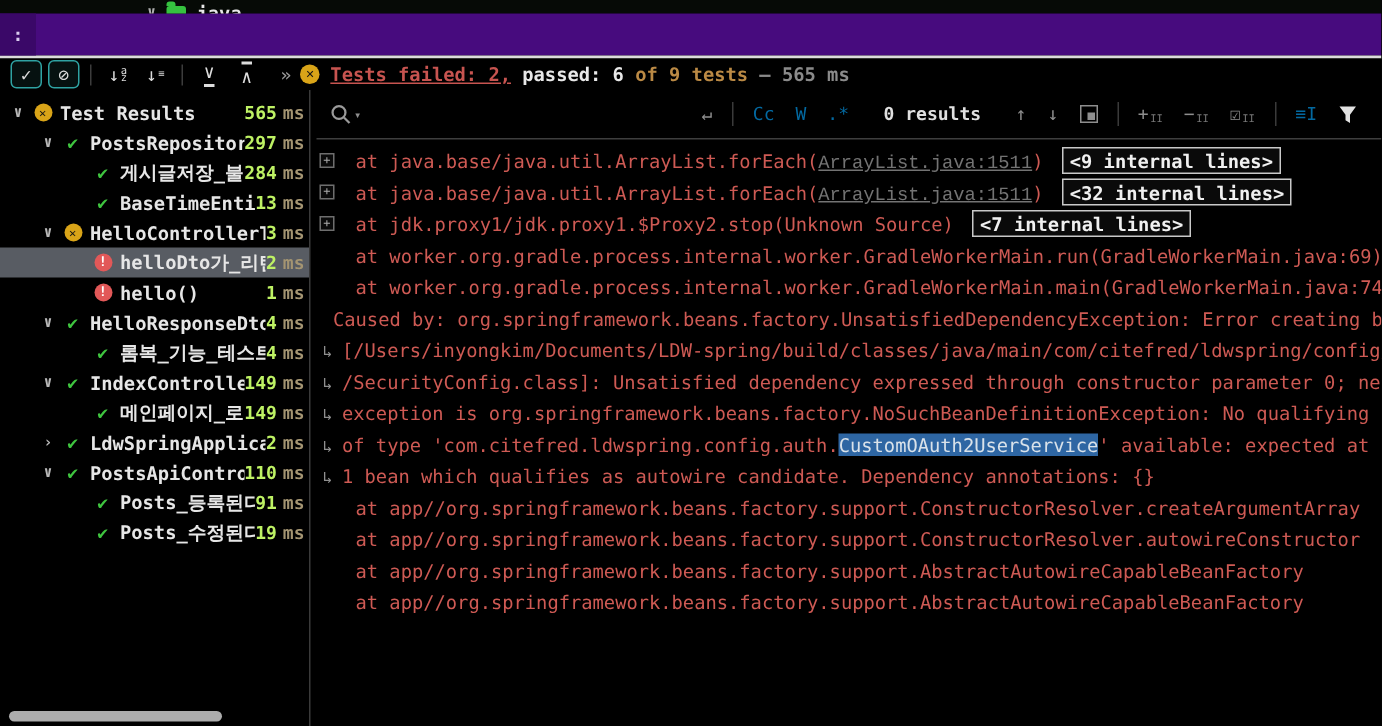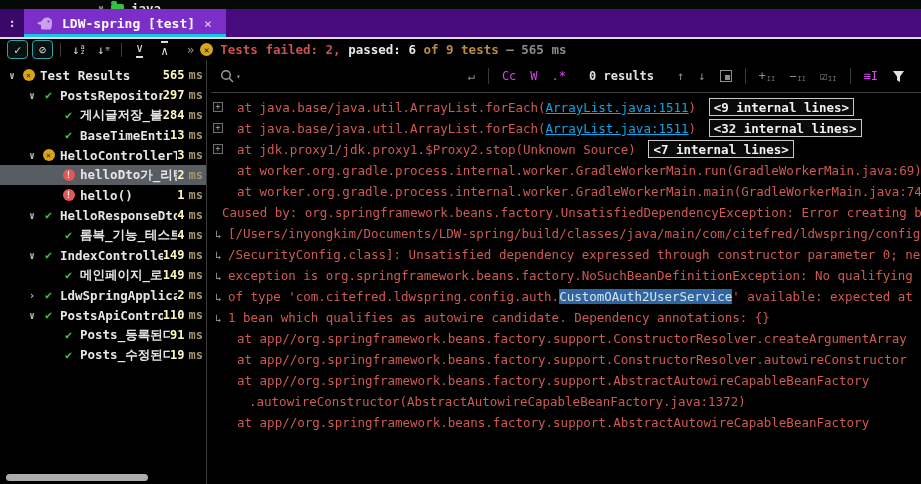--- a/index.html
+++ b/index.html
@@ -55,51 +55,51 @@
   .trow.sel { background:#585C63; }
   .chev { flex:0 0 16px; text-align:center; color:#B9B9B9; font-size:10px; }
   .ticon { flex:0 0 17px; display:flex; justify-content:center; align-items:center; }
   .pass { color:#3FC43F; font-size:12px; font-weight:900; }
   .failc { width:12px; height:12px; border-radius:50%; background:#D9A418; color:#141414;
     font-size:8px; font-weight:700; display:flex; align-items:center; justify-content:center; }
   .errc { width:12px; height:12px; border-radius:50%; background:#E25858; color:#FFFFFF;
     font-size:9px; font-weight:700; display:flex; align-items:center; justify-content:center; }
   .tlabel { flex:1 1 auto; min-width:0; overflow:hidden; margin-left:3px; }
   .tdur { flex:0 0 auto; font-size:12px; font-weight:700; }
-  .tdur .num { color:#fef9c3; }
+  .tdur .num { color:#bef264; }
   .tdur .unit { color:#A59572; margin-left:4px; }
   .hscroll { position:absolute; left:6px; bottom:3px; width:142px; height:7px; border-radius:4px; background:#ACACAC; }
 
   
   .searchbar { height:33px; border-bottom:1px solid #3E3E3E; display:flex; align-items:center;
     padding:0 9px; color:#C6C6C6; flex:0 0 33px; }
   .mag { display:flex; align-items:center; gap:2px; margin-right:6px; }
   .mag svg { display:block; }
   .mag-caret { color:#8E8E8E; font-size:8px; }
   .sinput { flex:1 1 auto; height:20px; }
   .sic { margin:0 7px; color:#8E8E8E; font-size:12px; display:flex; align-items:center; }
-  .sic.white { color:#d946ef; }
+  .sic.white { color:#0369a1; }
   .sdiv { width:1px; height:16px; background:#3A3A3A; margin:0 6px; }
   .results { color:#E0E0E0; font-size:12px; font-weight:700; margin:0 16px; }
   .sq { width:12px; height:12px; border:1.5px solid #8E8E8E; position:relative; }
   .sq::after { content:""; position:absolute; right:1px; bottom:1px; width:5px; height:5px; background:#8E8E8E; }
   .subii { font-size:7px; color:#777; margin-left:1px; align-self:flex-end; }
   .funnel svg { display:block; }
 
   
   .output { flex:1 1 auto; overflow:hidden; padding-top:4px; position:relative; }
   .cline { height:21px; line-height:21px; white-space:nowrap; font-size:12.5px; position:relative; }
   .ind-c { padding-left:11px; }
   .ind-w { padding-left:4px; }
   .ind-at { padding-left:26px; }
   .ind-cont { padding-left:38px; }
   .fold { position:absolute; left:2px; top:5px; width:10px; height:10px; border:1px solid #6E6E6E;
     color:#ABABAB; font-size:8px; line-height:8px; text-align:center; background:#0A0A0A; }
   .tr { color:#CE5A54;margin-top:28px; }
-  .lk { color:#0ea5e9; text-decoration:underline; }
+  .lk { color:#737373; text-decoration:underline;font-family:Liberation Mono, monospace; }
   .lb { color:#4BA7D8; text-decoration:underline; }
   .fb { color:#F0F0F0; border:1px solid #C9C9C9; padding:0 4px; margin-left:5px; display:inline-block;
     height:18px; line-height:17px; font-weight:700; background:#0A0A0A; }
   .hl { background:#2E66A3; color:#D9E2EA; }
   .wa { color:#8F8F8F; font-size:11px; margin-left:2px; }
   .ws { color:#8F8F8F; font-size:11px; display:inline-block; width:13px; }
 </style>
 </head>
 <body>
 
@@ -108,29 +108,20 @@
   <div class="sliver">
     <div class="sliver-row">
       <span class="sliver-chev">∨</span>
       <span class="folder-ic"></span>
       <span>java</span>
     </div>
   </div>
 
   <div class="tabbar">
     <div class="drag">:</div>
-    <div class="tab">
-      <svg class="eleph" viewBox="0 0 17 13">
-        <path d="M15 5c0-3-2.5-4.5-5-4.5S5.5 2 5 4L1 5.5c-.6.3-.6 1.2 0 1.5L4 8v3c0 1 .8 1.6 1.7 1.6h7C14.5 12.6 15 9 15 5z" fill="#C9A1F0"></path>
-        <circle cx="11.5" cy="4.5" r="1.1" fill="#7C2FC8"></circle>
-      </svg>
-      <span class="tab-title">LDW-spring [test]</span>
-      <span class="tab-close">×</span>
-      <span class="tab-underline"></span>
-    </div>
   </div>
 
   <div class="sepline"></div>
 
   <div class="toolbar">
     <span style="display:flex;align-items:center;">
         <span class="tbtn boxed">
           <span>✓</span>
         </span>
         <span class="tbtn boxed">
@@ -154,21 +145,21 @@
         <span class="tbtn">
           <span class="bar-bottom">∨</span>
         </span>
         <span class="tbtn">
           <span class="bar-top">∧</span>
         </span>
       </span>
     <span class="more">»</span>
     <span class="status">
       <span class="cfail">✕</span>
-      <span><span style="color: rgb(199, 84, 80);">Tests failed: 2,</span><span style="color: rgb(232, 232, 232);"> passed: 6</span><span style="color: rgb(187, 138, 69);"> of 9 tests</span><span style="color: rgb(138, 138, 138);"> – 565 ms</span></span>
+      <span><span style="color: rgb(199, 84, 80); text-decoration: underline;">Tests failed: 2,</span><span style="color: rgb(232, 232, 232);"> passed: 6</span><span style="color: rgb(187, 138, 69);"> of 9 tests</span><span style="color: rgb(138, 138, 138);"> – 565 ms</span></span>
     </span>
   </div>
 
   <div class="main">
     <div class="tree">
       <div>
           <div class="trow" style="padding-left: 4px;">
             <span class="chev">∨</span>
             <span class="ticon">
               <span class="failc">✕</span>
@@ -334,19 +325,18 @@
           <div class="cline ind-at"><span class="tr">at worker.org.gradle.process.internal.worker.GradleWorkerMain.main(GradleWorkerMain.java:74)</span></div>
           <div class="cline ind-c"><span class="tr">Caused by: org.springframework.beans.factory.UnsatisfiedDependencyException: Error creating bean</span></div>
           <div class="cline ind-w"><span class="ws">↳</span><span class="tr">[/Users/inyongkim/Documents/LDW-spring/build/classes/java/main/com/citefred/ldwspring/config/auth</span></div>
           <div class="cline ind-w"><span class="ws">↳</span><span class="tr">/SecurityConfig.class]: Unsatisfied dependency expressed through constructor parameter 0; nested</span></div>
           <div class="cline ind-w"><span class="ws">↳</span><span class="tr">exception is org.springframework.beans.factory.NoSuchBeanDefinitionException: No qualifying bean</span></div>
           <div class="cline ind-w"><span class="ws">↳</span><span class="tr">of type 'com.citefred.ldwspring.config.auth.</span><span class="hl">CustomOAuth2UserService</span><span class="tr">' available: expected at least</span></div>
           <div class="cline ind-w"><span class="ws">↳</span><span class="tr">1 bean which qualifies as autowire candidate. Dependency annotations: {}</span></div>
           <div class="cline ind-at"><span class="tr">at app//org.springframework.beans.factory.support.ConstructorResolver.createArgumentArray</span></div>
           <div class="cline ind-at"><span class="tr">at app//org.springframework.beans.factory.support.ConstructorResolver.autowireConstructor</span></div>
           <div class="cline ind-at"><span class="tr">at app//org.springframework.beans.factory.support.AbstractAutowireCapableBeanFactory</span></div>
-          <div class="cline ind-cont"><span class="tr">.autowireConstructor(AbstractAutowireCapableBeanFactory.java:1372)</span></div>
           <div class="cline ind-at"><span class="tr">at app//org.springframework.beans.factory.support.AbstractAutowireCapableBeanFactory</span></div>
         </div>
     </div>
   </div>
 
 </div>
 
 </body></html>

